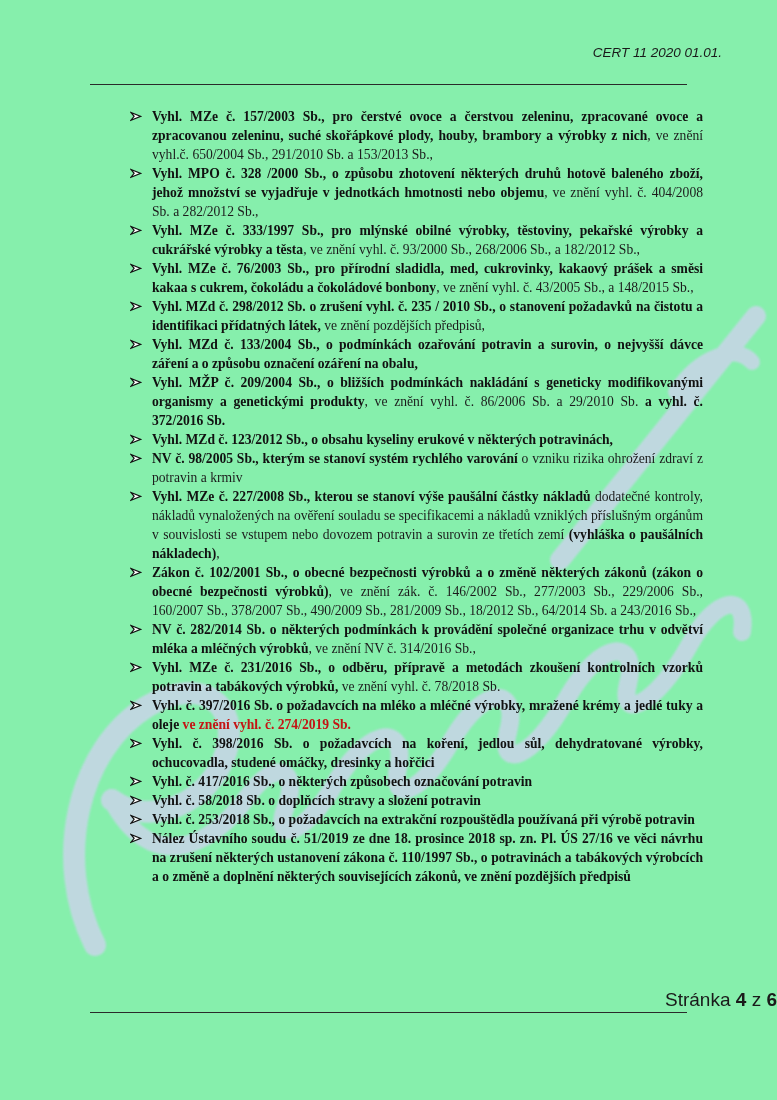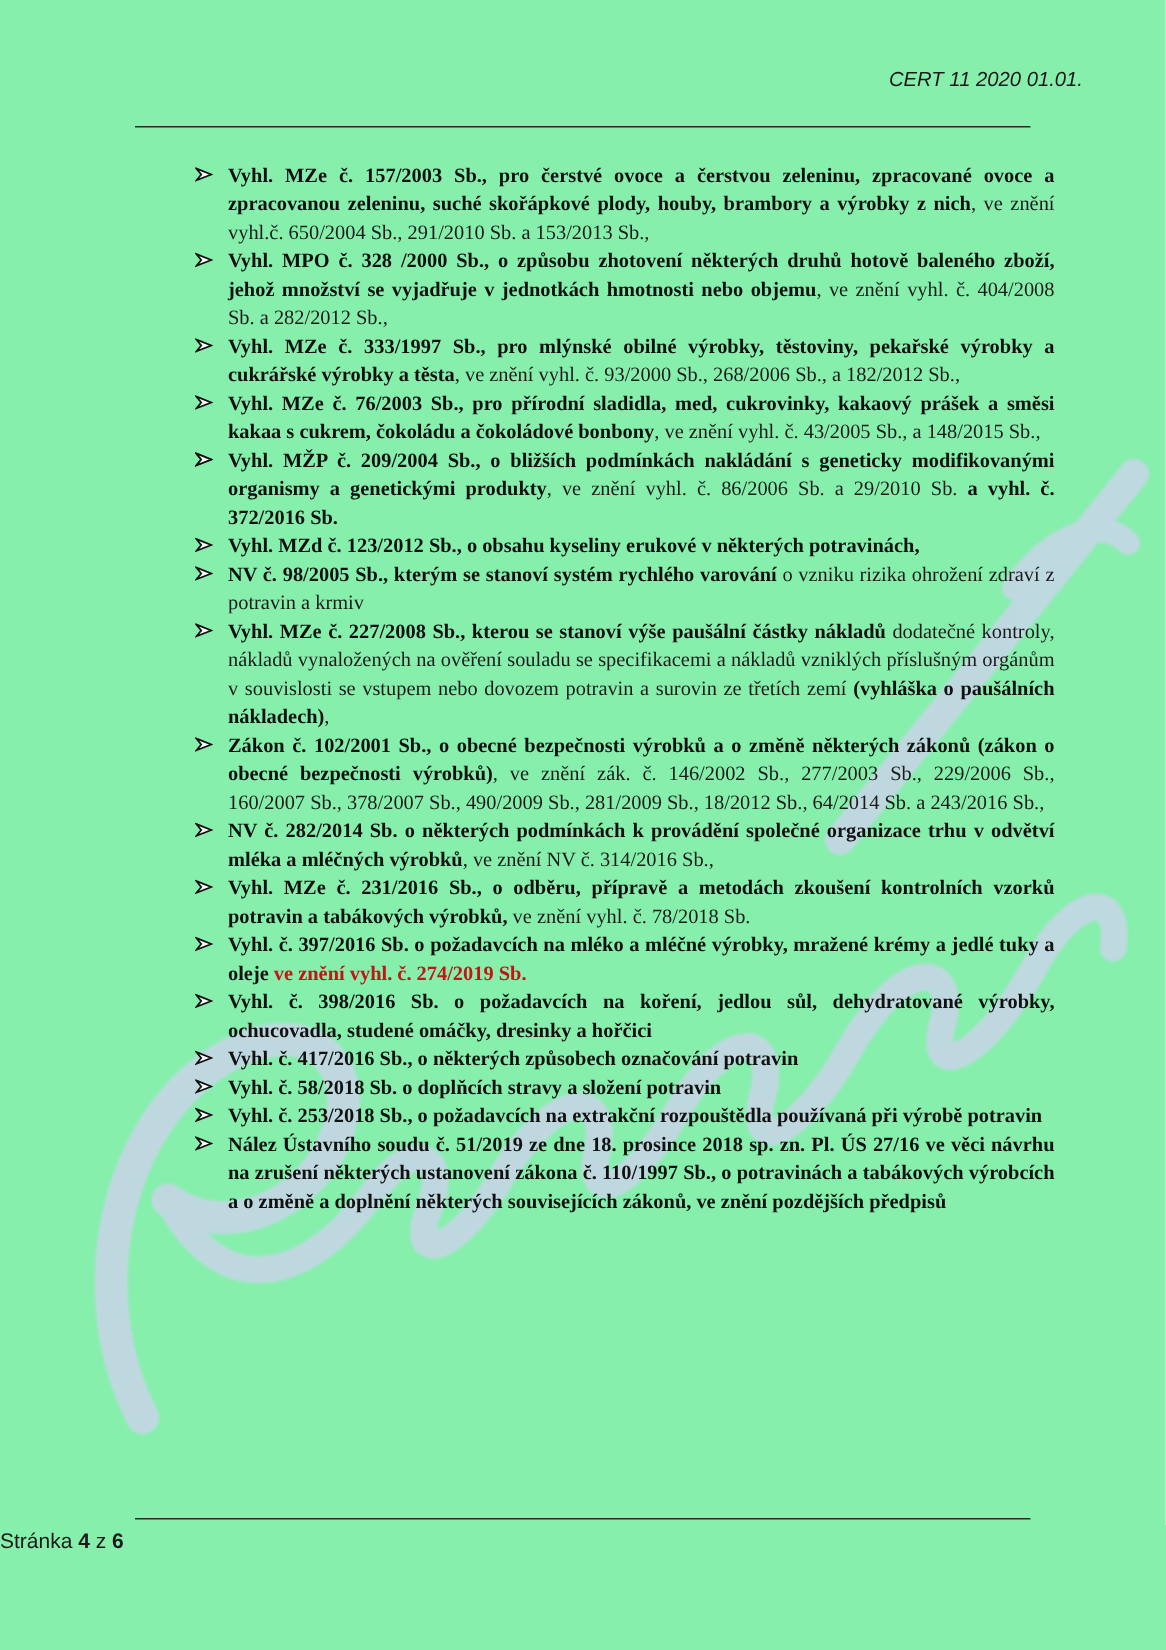--- a/index.html
+++ b/index.html
@@ -52,24 +52,24 @@
   .seg-b{font-weight:700;color:#111;}
   .seg-n{font-weight:400;color:#1b1b1b;}
   .seg-r{font-weight:700;color:#c41414;}
 
   
   .bottom-rule{
     position:absolute;top:1012px;left:90px;width:597px;
     border-top:1.4px solid #2a2a2a;
   }
   .page-indicator{
-    position:absolute;top:1019px;left:0;width:777px;
-    text-align:left;
+    position:absolute;top:989px;left:0;width:777px;
+    text-align:right;
     font-family:"Liberation Sans", sans-serif;
-    font-size:14px;color:#1a1a1a;
+    font-size:19px;color:#1a1a1a;
   }
   .page-indicator .bold{font-weight:700;}
 </style>
 </head>
 <body>
 
 <div class="page">
 
   <svg class="watermark" viewBox="0 0 777 1100" aria-hidden="true">
     <path stroke-width="22" d="M 95 945 C 52 860, 78 748, 148 706 C 203 674, 240 706, 226 752 C 210 804, 150 828, 112 800"></path>
@@ -102,21 +102,26 @@
         </span><span class="seg-b">Vyhl. MZe č. 333/1997 Sb., pro mlýnské obilné výrobky, těstoviny, pekařské výrobky a cukrářské výrobky a těsta</span><span class="seg-n">, ve znění vyhl. č. 93/2000 Sb., 268/2006 Sb., a 182/2012 Sb.,</span></li>
       <li class="reg-item"><span class="bullet">
           <svg viewBox="0 0 14 12">
             <path d="M1.2 1.3 L12.6 5.8 L1.2 10.3 L4.8 5.8 Z" fill="#ffffff" stroke="#111111" stroke-width="1.4" stroke-linejoin="miter"></path>
           </svg>
         </span><span class="seg-b">Vyhl. MZe č. 76/2003 Sb., pro přírodní sladidla, med, cukrovinky, kakaový prášek a směsi kakaa s cukrem, čokoládu a čokoládové bonbony</span><span class="seg-n">, ve znění vyhl. č. 43/2005 Sb., a 148/2015 Sb.,</span></li>
       <li class="reg-item"><span class="bullet">
           <svg viewBox="0 0 14 12">
             <path d="M1.2 1.3 L12.6 5.8 L1.2 10.3 L4.8 5.8 Z" fill="#ffffff" stroke="#111111" stroke-width="1.4" stroke-linejoin="miter"></path>
           </svg>
-        </span></li>
+        </span><span class="seg-b">Vyhl. MZd č. 298/2012 Sb. o zrušení vyhl. č. 235 / 2010 Sb., o stanovení požadavků na čistotu a identifikaci přídatných látek,</span><span class="seg-n"> ve znění pozdějších předpisů,</span></li>
+      <li class="reg-item"><span class="bullet">
+          <svg viewBox="0 0 14 12">
+            <path d="M1.2 1.3 L12.6 5.8 L1.2 10.3 L4.8 5.8 Z" fill="#ffffff" stroke="#111111" stroke-width="1.4" stroke-linejoin="miter"></path>
+          </svg>
+        </span><span class="seg-b">Vyhl. MZd č. 133/2004 Sb., o podmínkách ozařování potravin a surovin, o nejvyšší dávce záření a o způsobu označení ozáření na obalu,</span></li>
       <li class="reg-item"><span class="bullet">
           <svg viewBox="0 0 14 12">
             <path d="M1.2 1.3 L12.6 5.8 L1.2 10.3 L4.8 5.8 Z" fill="#ffffff" stroke="#111111" stroke-width="1.4" stroke-linejoin="miter"></path>
           </svg>
         </span><span class="seg-b">Vyhl. MŽP č. 209/2004 Sb., o bližších podmínkách nakládání s geneticky modifikovanými organismy a genetickými produkty</span><span class="seg-n">, ve znění vyhl. č. 86/2006 Sb. a 29/2010 Sb. </span><span class="seg-b">a vyhl. č. 372/2016 Sb.</span></li>
       <li class="reg-item"><span class="bullet">
           <svg viewBox="0 0 14 12">
             <path d="M1.2 1.3 L12.6 5.8 L1.2 10.3 L4.8 5.8 Z" fill="#ffffff" stroke="#111111" stroke-width="1.4" stroke-linejoin="miter"></path>
           </svg>
         </span><span class="seg-b">Vyhl. MZd č. 123/2012 Sb., o obsahu kyseliny erukové v některých potravinách,</span></li>

